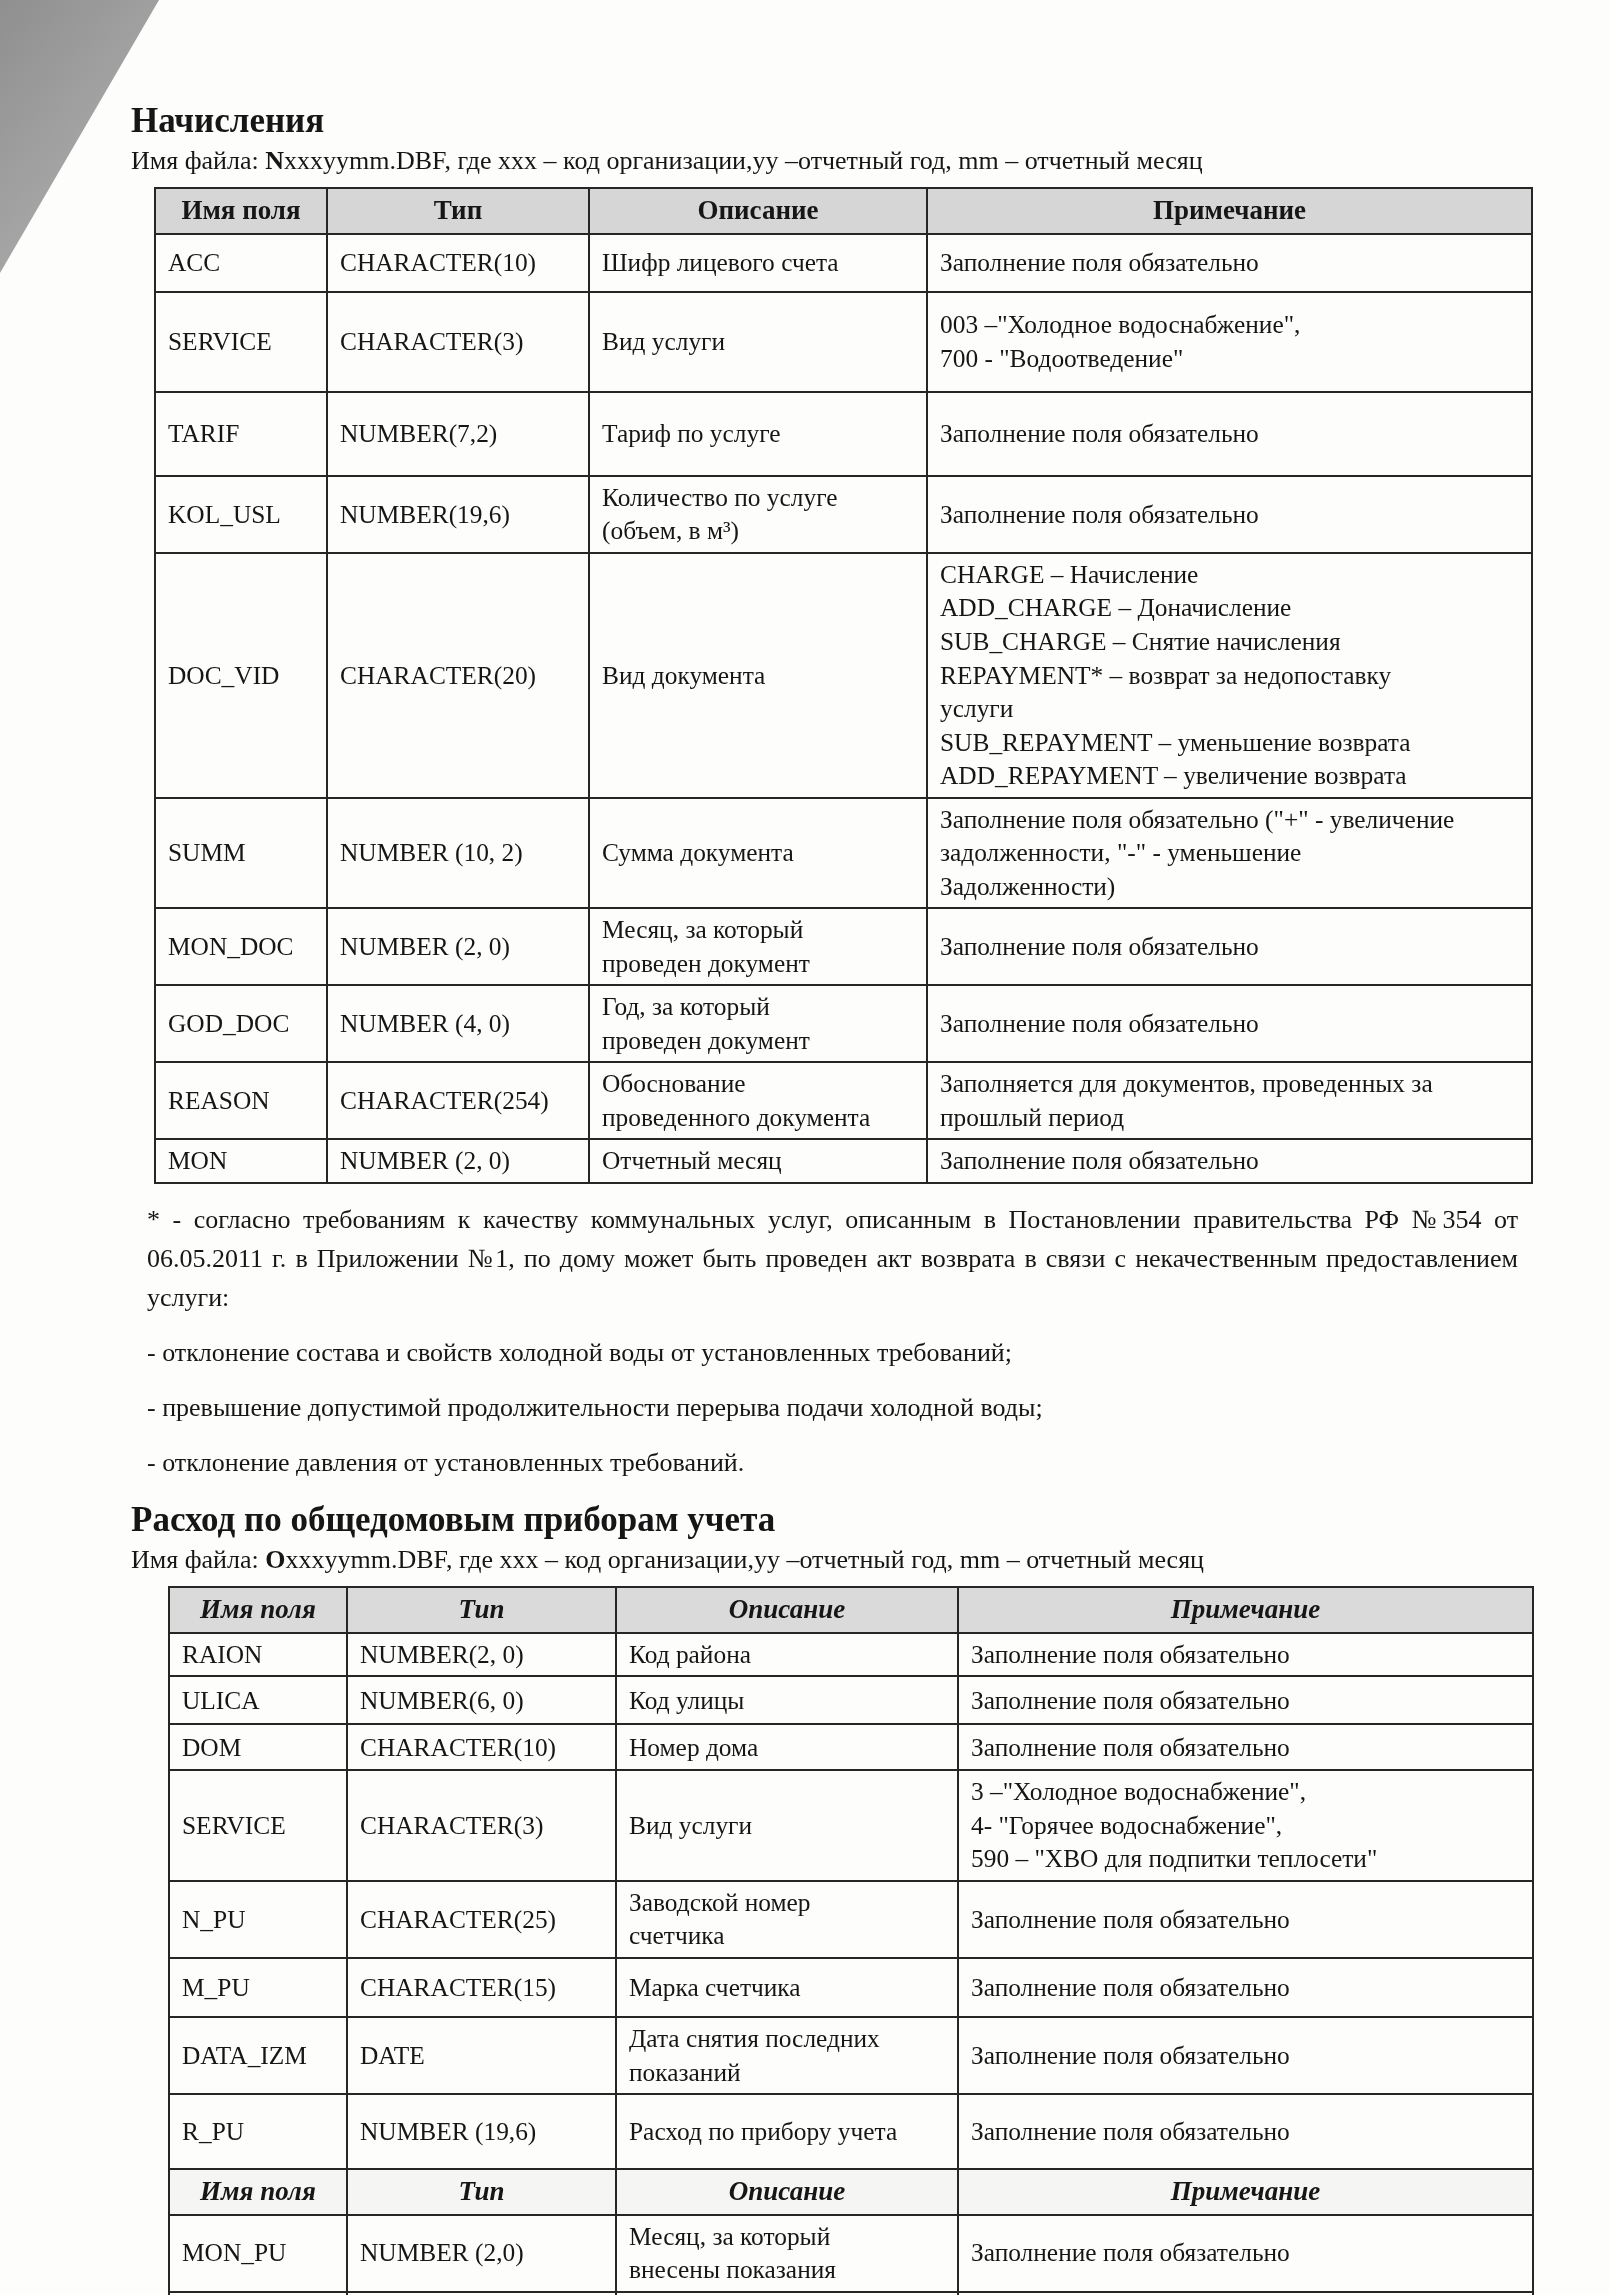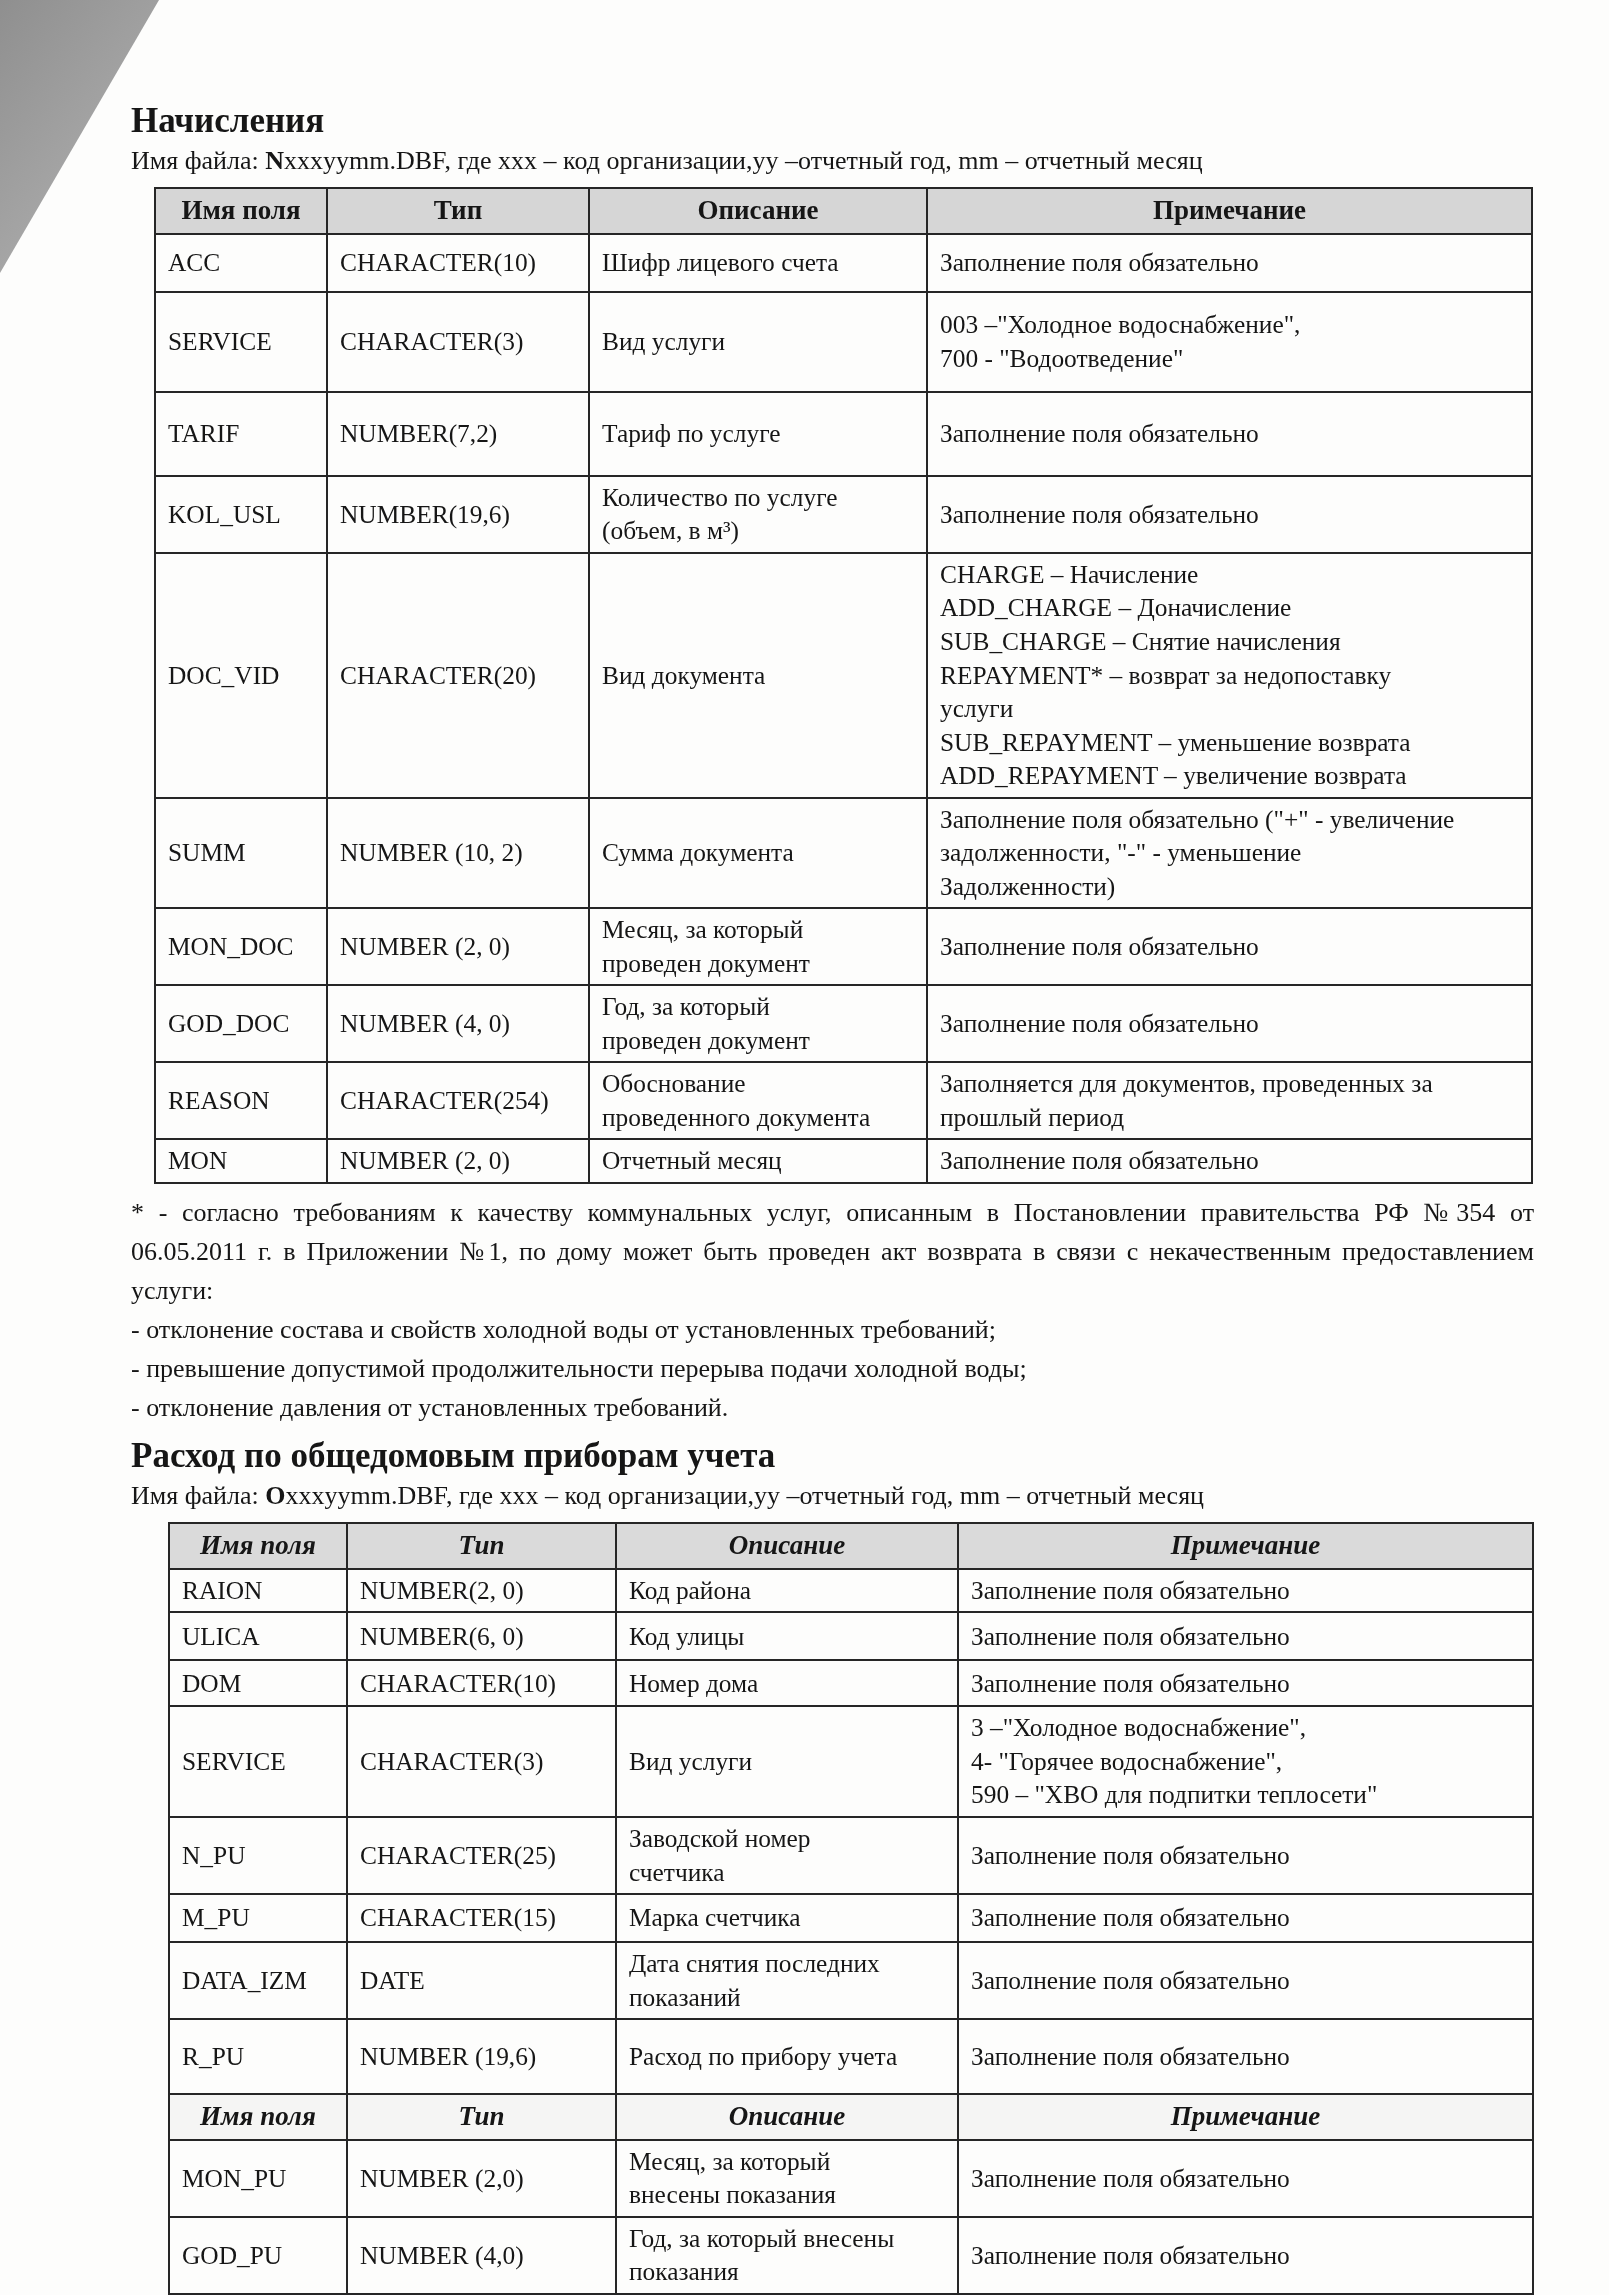--- a/index.html
+++ b/index.html
@@ -58,30 +58,30 @@
   #t1 tbody tr:nth-child(8){height:63px}
   #t1 tbody tr:nth-child(9){height:63px}
   #t1 tbody tr:nth-child(10){height:39px}
 
   #t2 thead tr { height:37px; }
   #t2 tbody tr:nth-child(1){height:35px}
   #t2 tbody tr:nth-child(2){height:48px}
   #t2 tbody tr:nth-child(3){height:46px}
   #t2 tbody tr:nth-child(4){height:106px}
   #t2 tbody tr:nth-child(5){height:68px}
-  #t2 tbody tr:nth-child(6){height:48px}
+  #t2 tbody tr:nth-child(6){height:59px}
   #t2 tbody tr:nth-child(7){height:68px}
   #t2 tbody tr:nth-child(8){height:75px}
   #t2 tbody tr:nth-child(9){height:35px}
   #t2 tbody tr:nth-child(10){height:68px}
   #t2 tbody tr:nth-child(11){height:68px}
   #t2 tbody tr:nth-child(12){height:48px}
 
   .footnote { margin:9.4px 0 4px 0; width:1403px; }
-  .footnote p { margin:0; font-size:26px; line-height:1.5; }
+  .footnote p { margin:16px; font-size:26px; line-height:1.5; }
   .footnote p.justified { text-align:justify; }
 
   .section2-block { margin-top:6.7px; }
 </style>
 </head>
 <body>
 
 <div class="page">
   <div class="corner-shade"></div>
 

